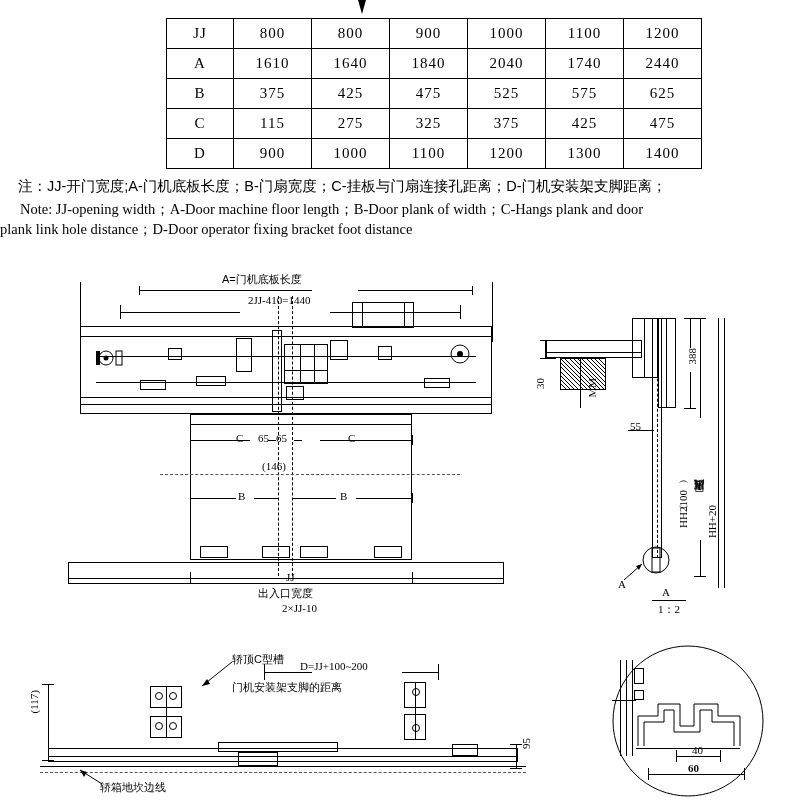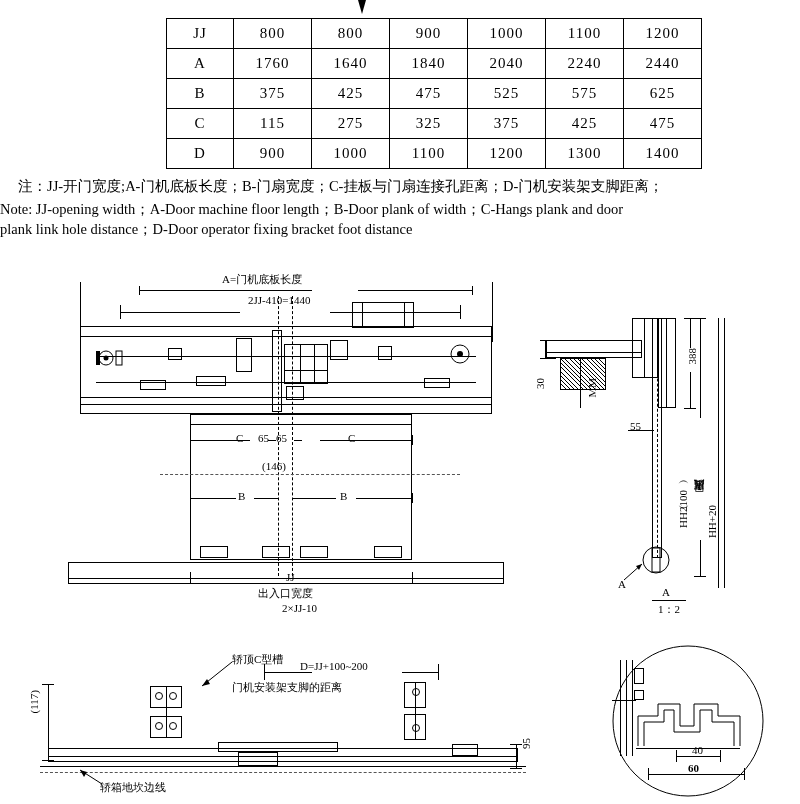--- a/index.html
+++ b/index.html
@@ -30,30 +30,30 @@
 
   
   .note{
     position:absolute;
     font-size:14.5px;
     line-height:20px;
     white-space:nowrap;
     font-family:"DejaVu Sans", sans-serif;
   }
   #note-cn{left:18px;top:176px;font-size:14.5px;}
-  #note-en1{left:0px;top:199px;}
+  #note-en1{left:0px;top:199px;padding-left:20px;}
   #note-en2{left:0px;top:219px;}
   .note-en{font-family:"Liberation Serif", serif;font-size:14.5px;}
 
   
   .ln{position:absolute;background:#000;}
   .hl{height:1px;}
   .vl{width:1px;}
   .lbl{position:absolute;font-size:11px;font-family:"Liberation Serif",serif;white-space:nowrap;}
-  .lbl-cn{font-family:Liberation Serif, serif;font-size:11px;}
+  .lbl-cn{font-family:Liberation Sans, sans-serif;font-size:11px;}
   .vert180{writing-mode:vertical-rl;transform:rotate(180deg);}
   .dashv{border-left:1px dashed #000;position:absolute;width:0;}
   .dashdot{position:absolute;height:0;border-top:1px dashed #555;}
 
   .box{position:absolute;border:1px solid #000;box-sizing:border-box;}
   .hatch{
     position:absolute;
     background:repeating-linear-gradient(45deg,#000 0 0.6px,transparent 0.6px 3px);
   }
   svg{position:absolute;overflow:visible;}
@@ -67,25 +67,25 @@
       <td class="rowhead">JJ</td>
       <td>800</td>
       <td>800</td>
       <td>900</td>
       <td>1000</td>
       <td>1100</td>
       <td>1200</td>
     </tr>
     <tr>
       <td class="rowhead">A</td>
-      <td>1760</td>
+      <td>1610</td>
       <td>1640</td>
       <td>1840</td>
       <td>2040</td>
-      <td>2240</td>
+      <td>1740</td>
       <td>2440</td>
     </tr>
     <tr>
       <td class="rowhead">B</td>
       <td>375</td>
       <td>425</td>
       <td>475</td>
       <td>525</td>
       <td>575</td>
       <td>625</td>

